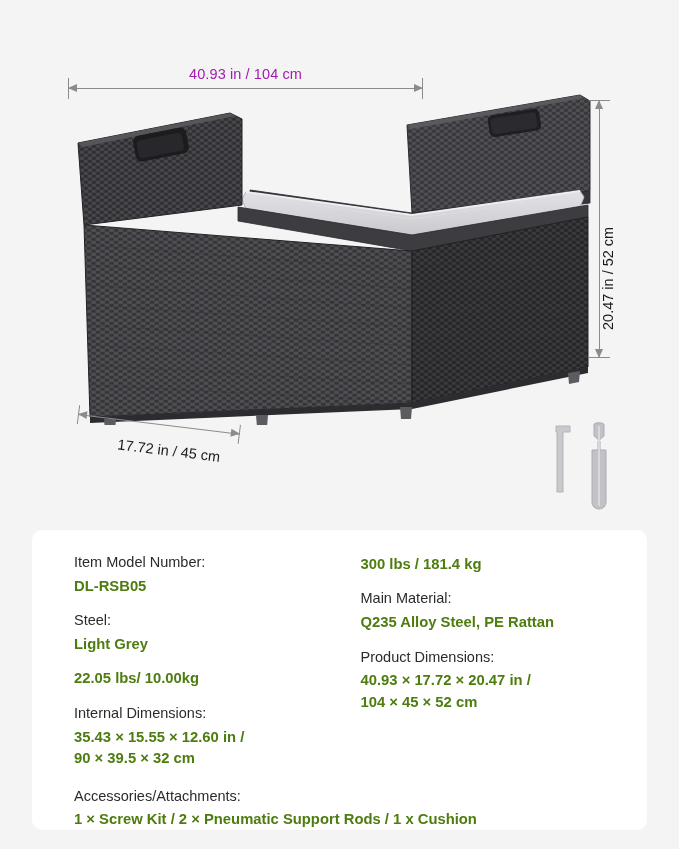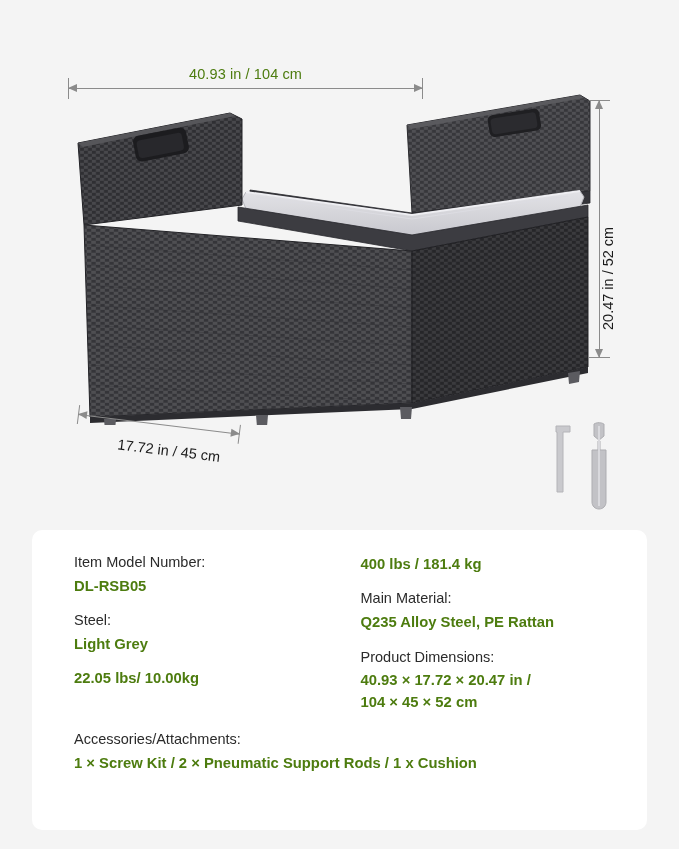--- a/index.html
+++ b/index.html
@@ -52,21 +52,21 @@
   .arrow-l-top { left: 0; border-right: 9px solid #8b8b8b; }
   .arrow-r-top { right: 0; border-left: 9px solid #8b8b8b; }
 
   .label-top {
     position: absolute;
     left: 68px;
     top: 66px;
     width: 355px;
     text-align: center;
     font-size: 14.5px;
-    color: #4d7c0f;
+    color: #a21caf;
     letter-spacing: .1px;
   }
 
   
   .dim-right {
     position: absolute;
     left: 599px;
     top: 100px;
     width: 1px;
     height: 258px;
@@ -350,25 +350,30 @@
           <div class="spec-label">Item Model Number:</div>
           <div class="spec-value">DL-RSB05</div>
         </div>
         <div class="spec-block">
           <div class="spec-label">Steel:</div>
           <div class="spec-value">Light Grey</div>
         </div>
         <div class="spec-block">
           <div class="spec-value">22.05 lbs/ 10.00kg</div>
         </div>
+        <div class="spec-block">
+          <div class="spec-label">Internal Dimensions:</div>
+          <div class="spec-value" style="white-space: pre-line;">35.43 × 15.55 × 12.60 in /
+90 × 39.5 × 32 cm</div>
+        </div>
       </div>
 
       <div class="spec-col right">
         <div class="spec-block">
-          <div class="spec-value">400 lbs / 181.4 kg</div>
+          <div class="spec-value">300 lbs / 181.4 kg</div>
         </div>
         <div class="spec-block">
           <div class="spec-label">Main Material:</div>
           <div class="spec-value">Q235 Alloy Steel, PE Rattan</div>
         </div>
         <div class="spec-block">
           <div class="spec-label">Product Dimensions:</div>
           <div class="spec-value" style="white-space: pre-line;">40.93 × 17.72 × 20.47 in /
 104 × 45 × 52 cm</div>
         </div>

